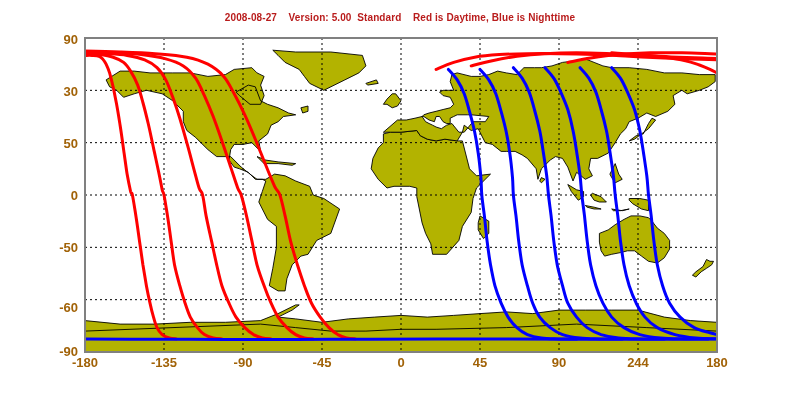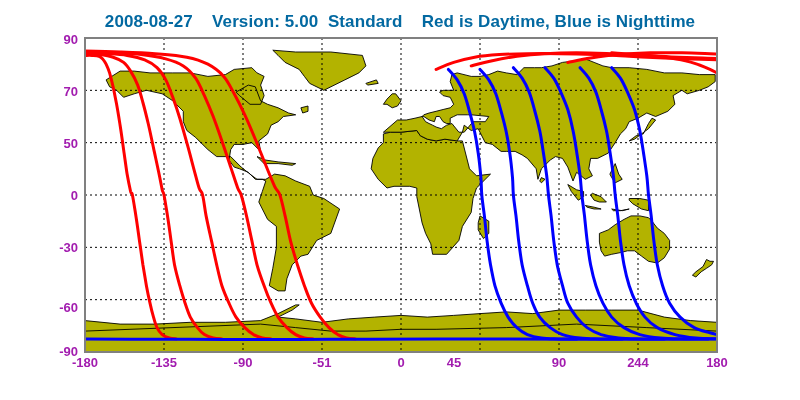--- a/index.html
+++ b/index.html
@@ -4,51 +4,51 @@
 <style>
   html,body{margin:0;padding:0;}
   body{
     width:800px;height:400px;background:#ffffff;
     font-family:"Liberation Sans", sans-serif;
     overflow:hidden;position:relative;
   }
   #stage{position:absolute;left:0;top:0;width:800px;height:400px;}
   #plot-title{
     position:absolute;left:0;top:12px;width:800px;
-    text-align:center;font-size:17px;font-weight:bold;color:#0369a1;
+    text-align:center;font-size:10px;font-weight:bold;color:#b91c1c;
     letter-spacing:0.1px;white-space:pre;
   }
   .axis-label{
-    position:absolute;font-size:13px;font-weight:bold;color:#a21caf;
+    position:absolute;font-size:13px;font-weight:bold;color:#a16207;
   }
   .ylab{text-align:right;width:40px;}
   .xlab{text-align:center;width:50px;}
   svg{display:block;}
 </style>
 </head>
 <body>
 
 <div id="stage">
 
   <div id="plot-title">2008-08-27    Version: 5.00  Standard    Red is Daytime, Blue is Nighttime</div>
 
   <div class="axis-label ylab" style="left:38px;top:32px;">90</div>
-  <div class="axis-label ylab" style="left:38px;top:84px;">70</div>
+  <div class="axis-label ylab" style="left:38px;top:84px;">30</div>
   <div class="axis-label ylab" style="left:38px;top:136px;">50</div>
   <div class="axis-label ylab" style="left:38px;top:188px;">0</div>
-  <div class="axis-label ylab" style="left:38px;top:240px;">-30</div>
+  <div class="axis-label ylab" style="left:38px;top:240px;">-50</div>
   <div class="axis-label ylab" style="left:38px;top:300px;">-60</div>
   <div class="axis-label ylab" style="left:38px;top:344px;">-90</div>
 
   <div class="axis-label xlab" style="left:60px;top:355px;">-180</div>
   <div class="axis-label xlab" style="left:139px;top:355px;">-135</div>
   <div class="axis-label xlab" style="left:218px;top:355px;">-90</div>
-  <div class="axis-label xlab" style="left:297px;top:355px;">-51</div>
+  <div class="axis-label xlab" style="left:297px;top:355px;">-45</div>
   <div class="axis-label xlab" style="left:376px;top:355px;">0</div>
-  <div class="axis-label xlab" style="left:429px;top:355px;">45</div>
+  <div class="axis-label xlab" style="left:455px;top:355px;">45</div>
   <div class="axis-label xlab" style="left:534px;top:355px;">90</div>
   <div class="axis-label xlab" style="left:613px;top:355px;">244</div>
   <div class="axis-label xlab" style="left:692px;top:355px;">180</div>
 
   <svg id="map-svg" width="800" height="400" style="position:absolute;left:0;top:0;">
     <defs>
       <clipPath id="plotclip">
           <rect x="85" y="38" width="632" height="314"></rect>
         </clipPath>
     </defs>

